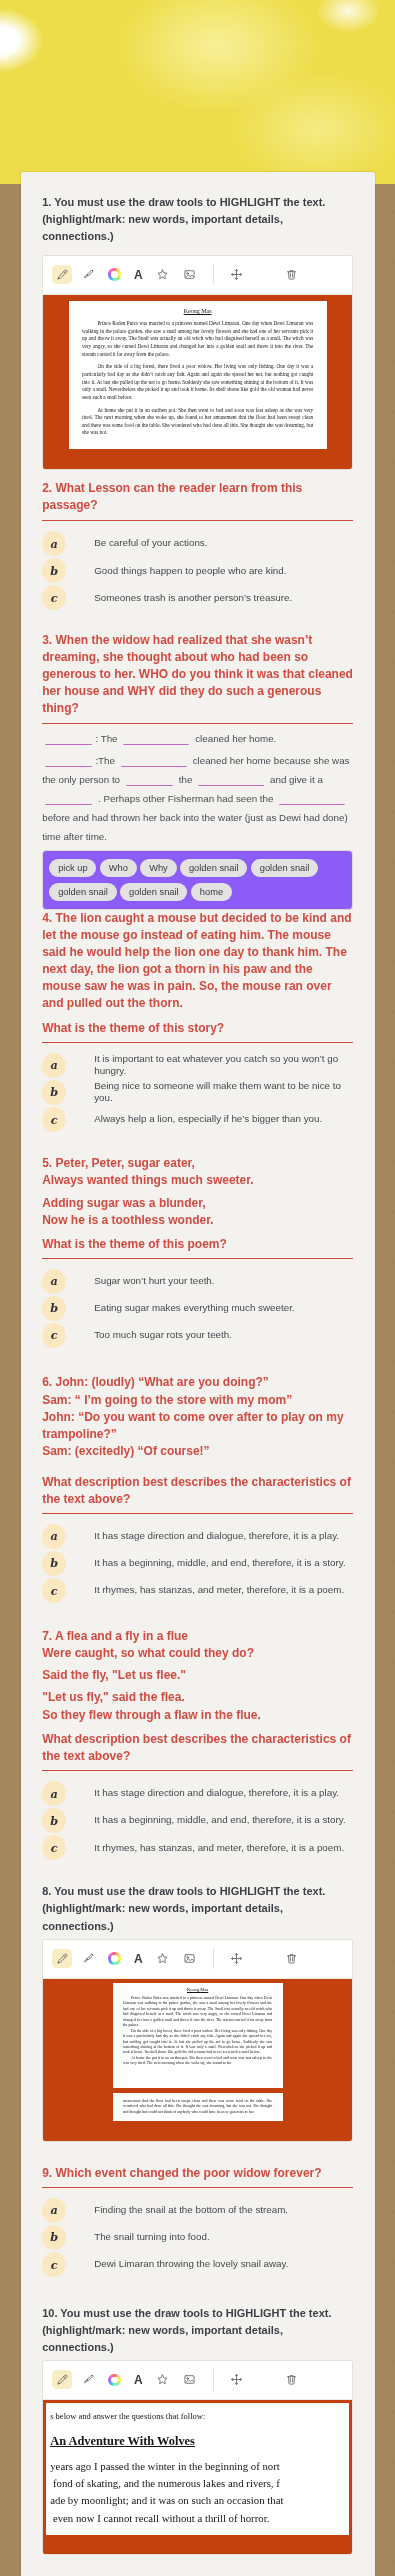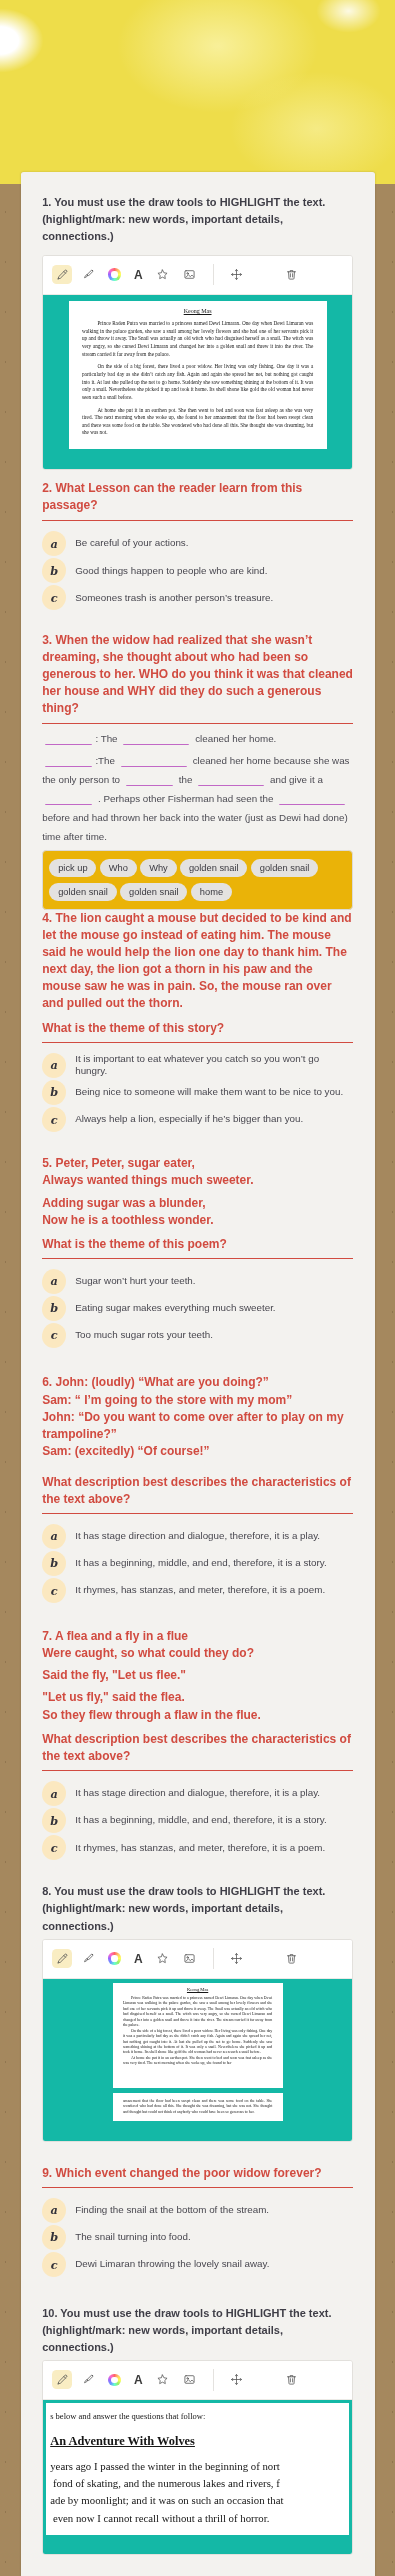--- a/index.html
+++ b/index.html
@@ -29,51 +29,51 @@
   }
   .qdark{font-size:11px;font-weight:600;line-height:1.58;color:#3f3e47}
   .qred{font-size:12px;font-weight:700;line-height:1.43;color:#d14b40}
   .redline{border:0;border-top:1px solid #d14b40;margin:5.2px 0 0 0}
   .opts{margin-top:10.3px}
   .opt{display:flex;align-items:center;height:24px;margin-bottom:3.1px}
   .bub{flex:0 0 24px;width:24px;height:25px;background:#fbe8c0;
        border-radius:48% 52% 50% 50%/55% 48% 52% 45%;
        display:flex;align-items:center;justify-content:center;
        font:italic 700 11.3px "DejaVu Serif",serif;color:#33323a}
-  .opt-label{margin-left:9px;font-size:9.8px;color:#48474f;line-height:1.3}
+  .opt-label{margin-left:28px;font-size:9.8px;color:#48474f;line-height:1.3}
   
   .widget{border:0.5px solid #e2e0dc;border-radius:3.1px;background:#fff;overflow:hidden}
   .toolbar{display:flex;align-items:center;height:38px;padding:0 9.3px;background:#fff}
   .tb-btn{display:flex;align-items:center;justify-content:center;padding:3.1px;border-radius:4.6px;margin-right:7.2px}
   .tb-btn.active{background:#f9edc3}
   .tb-ic{width:13px;height:13px;stroke:#4f4f4f;fill:none;stroke-width:1.4;stroke-linecap:round;stroke-linejoin:round}
   .tb-A{font-weight:700;font-size:12px;color:#3a3a3a;line-height:1}
   .tb-wheel{width:12.4px;height:12.4px;border-radius:50%;position:relative;
     background:conic-gradient(#f66,#fc6,#ff5,#9e6,#6fc,#69f,#96f,#f6c,#f66)}
   .tb-wheel::after{content:"";position:absolute;inset:3.1px;background:#fff;border-radius:50%}
   .tb-sep{width:0.5px;height:21.6px;background:#e4e2df;margin:0 13.4px 0 7.2px}
-  .canvas{background:#14b8a6;border-top:0.5px solid #eceae6;overflow:hidden}
+  .canvas{background:#c2410c;border-top:0.5px solid #eceae6;overflow:hidden}
   .scanpage{background:#fff;margin:0 auto;font-family:"Liberation Serif",serif;color:#161616;box-sizing:border-box}
   .scan1{width:258px;padding:6.7px 13.4px 7.2px;font-size:5.2px;line-height:1.46}
   .scan1 .scan-title{text-align:center;text-decoration:underline;font-size:6px;margin:0 0 4.1px;font-weight:400}
   .scan1 p{margin:0 0 5.2px;text-indent:15.5px;text-align:justify}
   .scan2{width:170px;padding:4.1px 10.3px;font-size:3.9px;line-height:1.4}
   .scan2 .scan-title{text-align:center;text-decoration:underline;font-size:4.6px;margin:0 0 2.6px;font-weight:400}
   .scan2 p{margin:0;text-indent:8.2px;text-align:justify}
   .scan2b{width:170px;padding:6.2px 10.3px 5.2px;font-size:3.9px;line-height:1.45;text-align:justify}
   .scan3{width:303px;padding:7.2px 1px 8.2px 4.1px;font-size:10.8px;line-height:1.6}
   .scan3 .intro{font-size:8.5px;margin:0 0 8.2px;white-space:pre}
   .scan3 .scan-title{font-size:12.4px;font-weight:700;text-decoration:underline;text-align:left;margin:0 0 6.2px}
   .scan3 .ln{display:block;white-space:pre;overflow:hidden}
   
   .fill-line{font-size:9.8px;line-height:1.95;color:#4c4b53;margin:0 0 3.1px}
   .blank{display:inline-block;width:47px;height:10.3px;vertical-align:middle;
          border-bottom:1px solid #c168c6;border-radius:1px;margin:0 3.1px}
   .blank.md{width:66px}
-  .bank{border:0.5px solid #dcdad6;background:#eab308;border-radius:4.1px;padding:5.2px 6.2px;margin-top:4.1px}
+  .bank{border:0.5px solid #dcdad6;background:#8b5cf6;border-radius:4.1px;padding:5.2px 6.2px;margin-top:4.1px}
   .chip{display:inline-block;background:#e4e2e0;color:#3b3a41;font-size:9.3px;
         border-radius:10.3px;padding:4.1px 8.8px;margin:2.6px 3.6px 2.6px 0}
   .sect{position:relative}
 </style>
 </head>
 <body>
 
 <div class="banner"></div>
 
 <div class="card">

